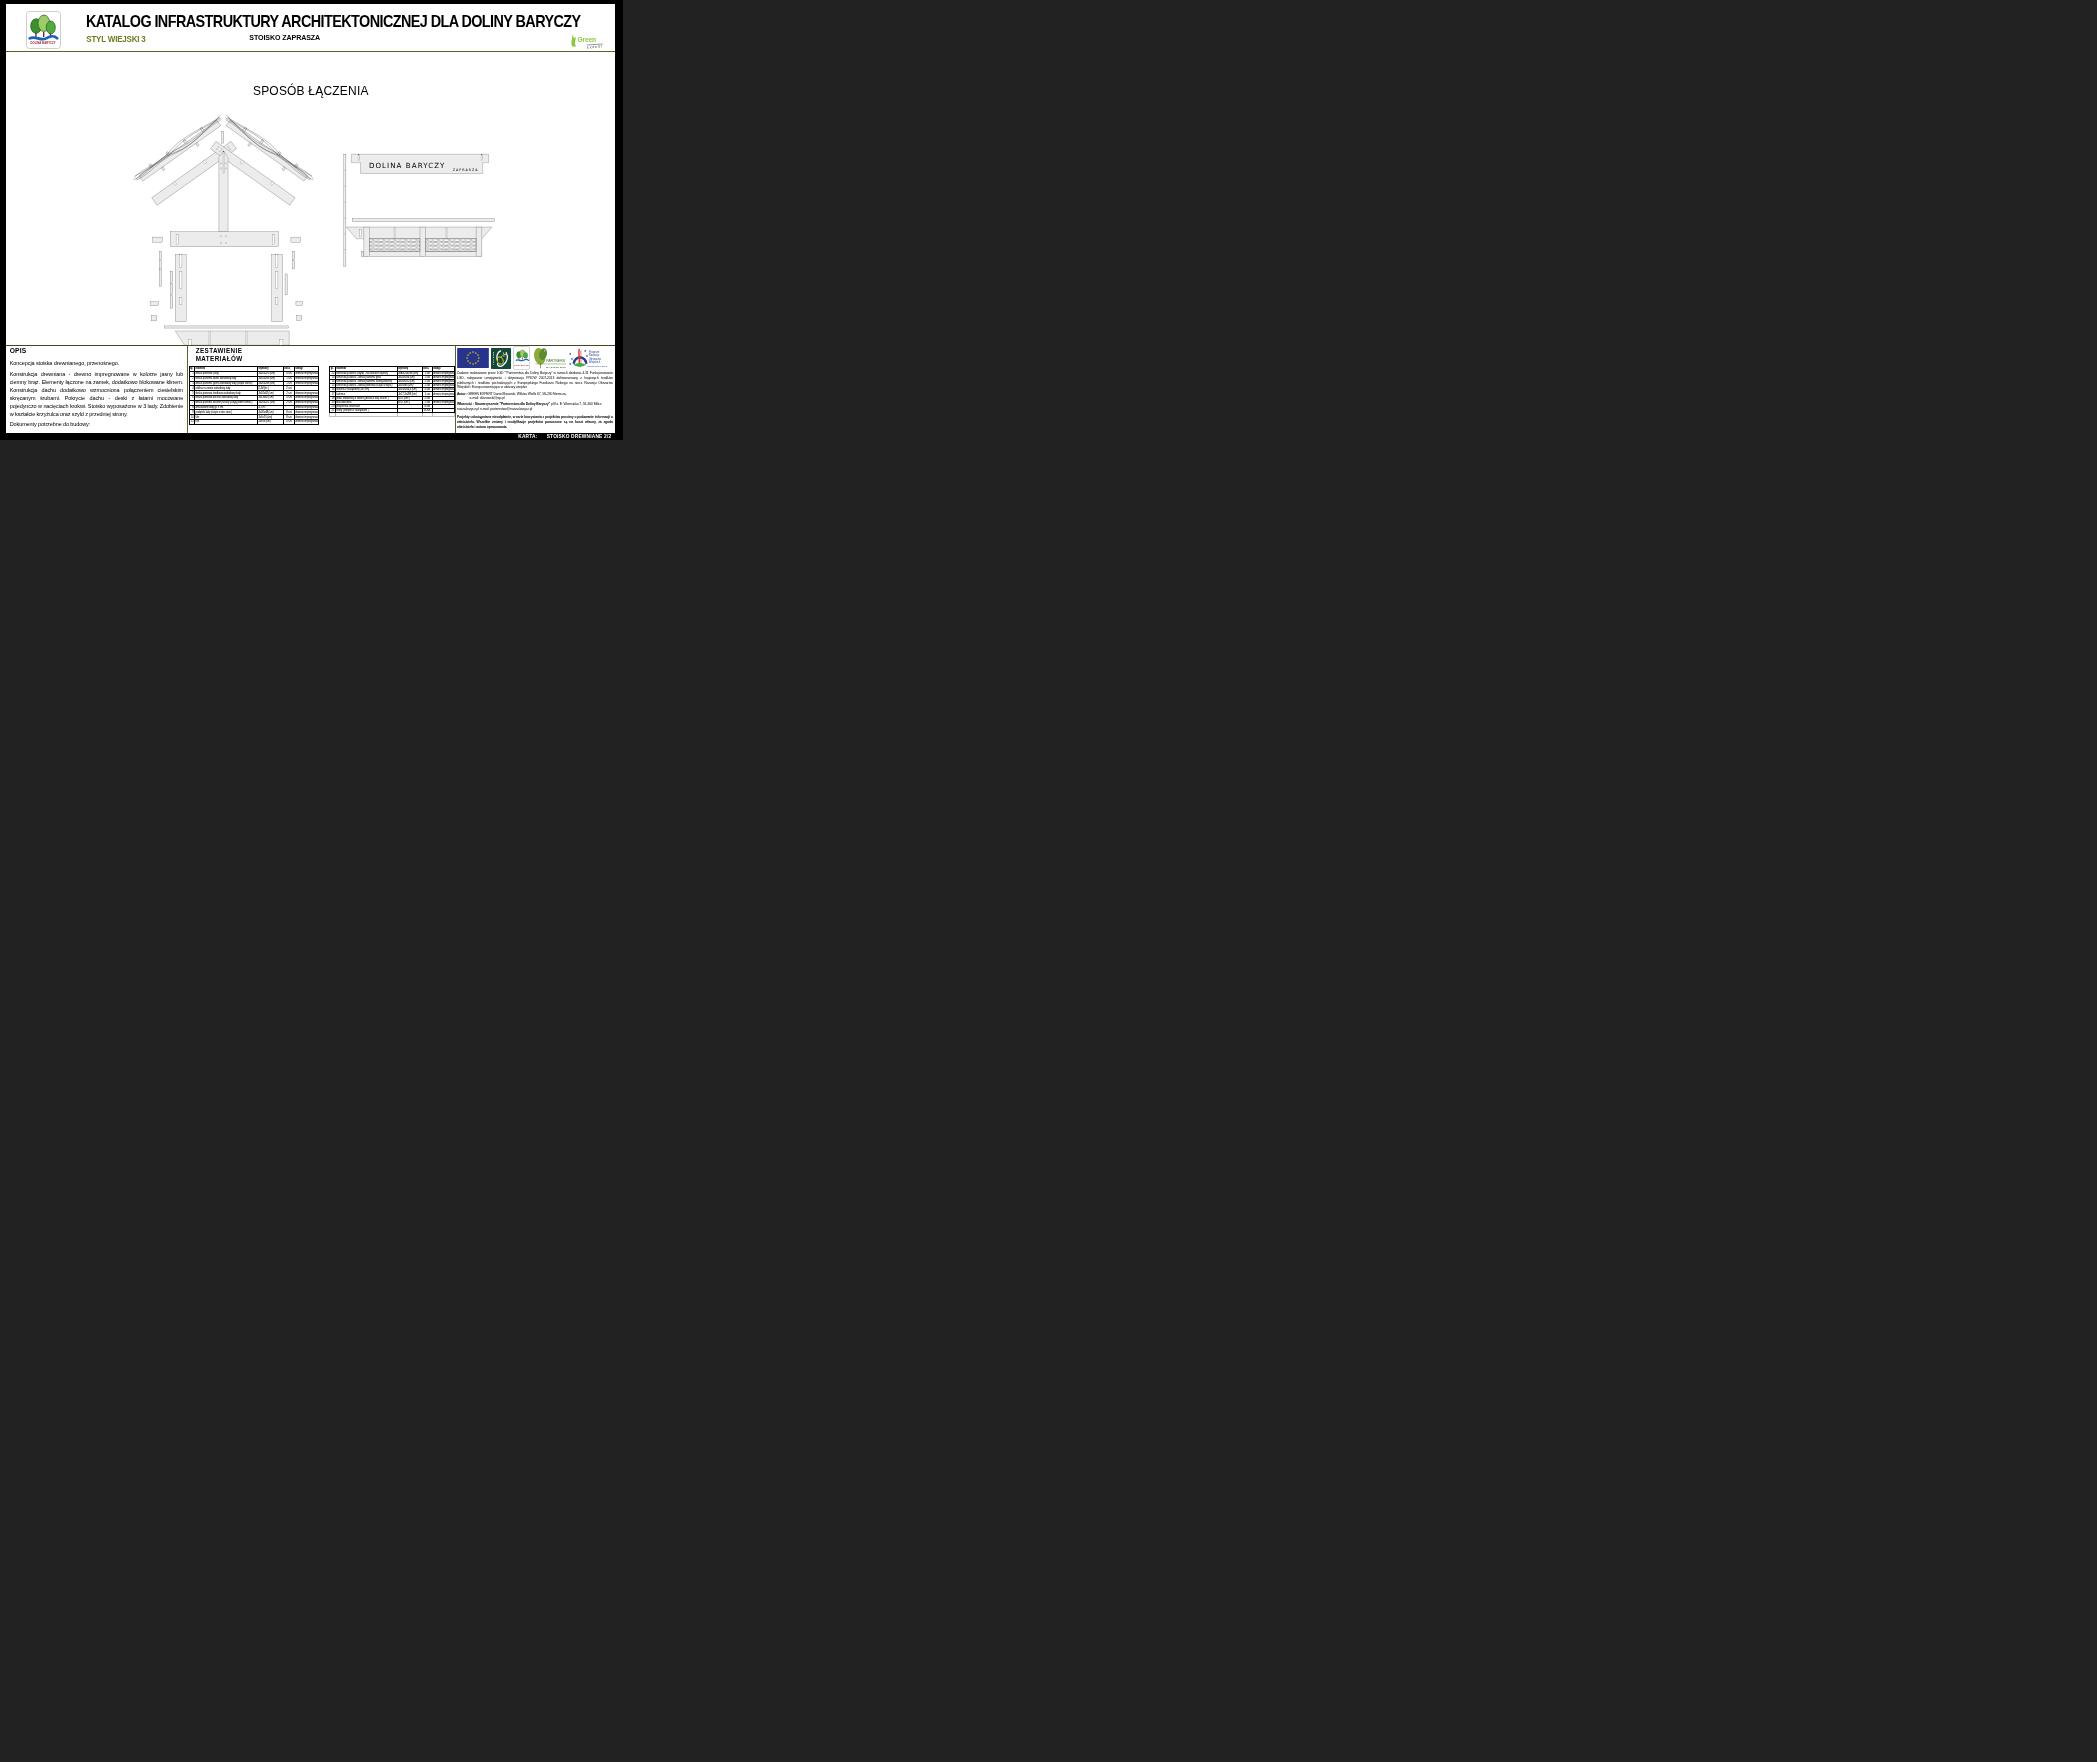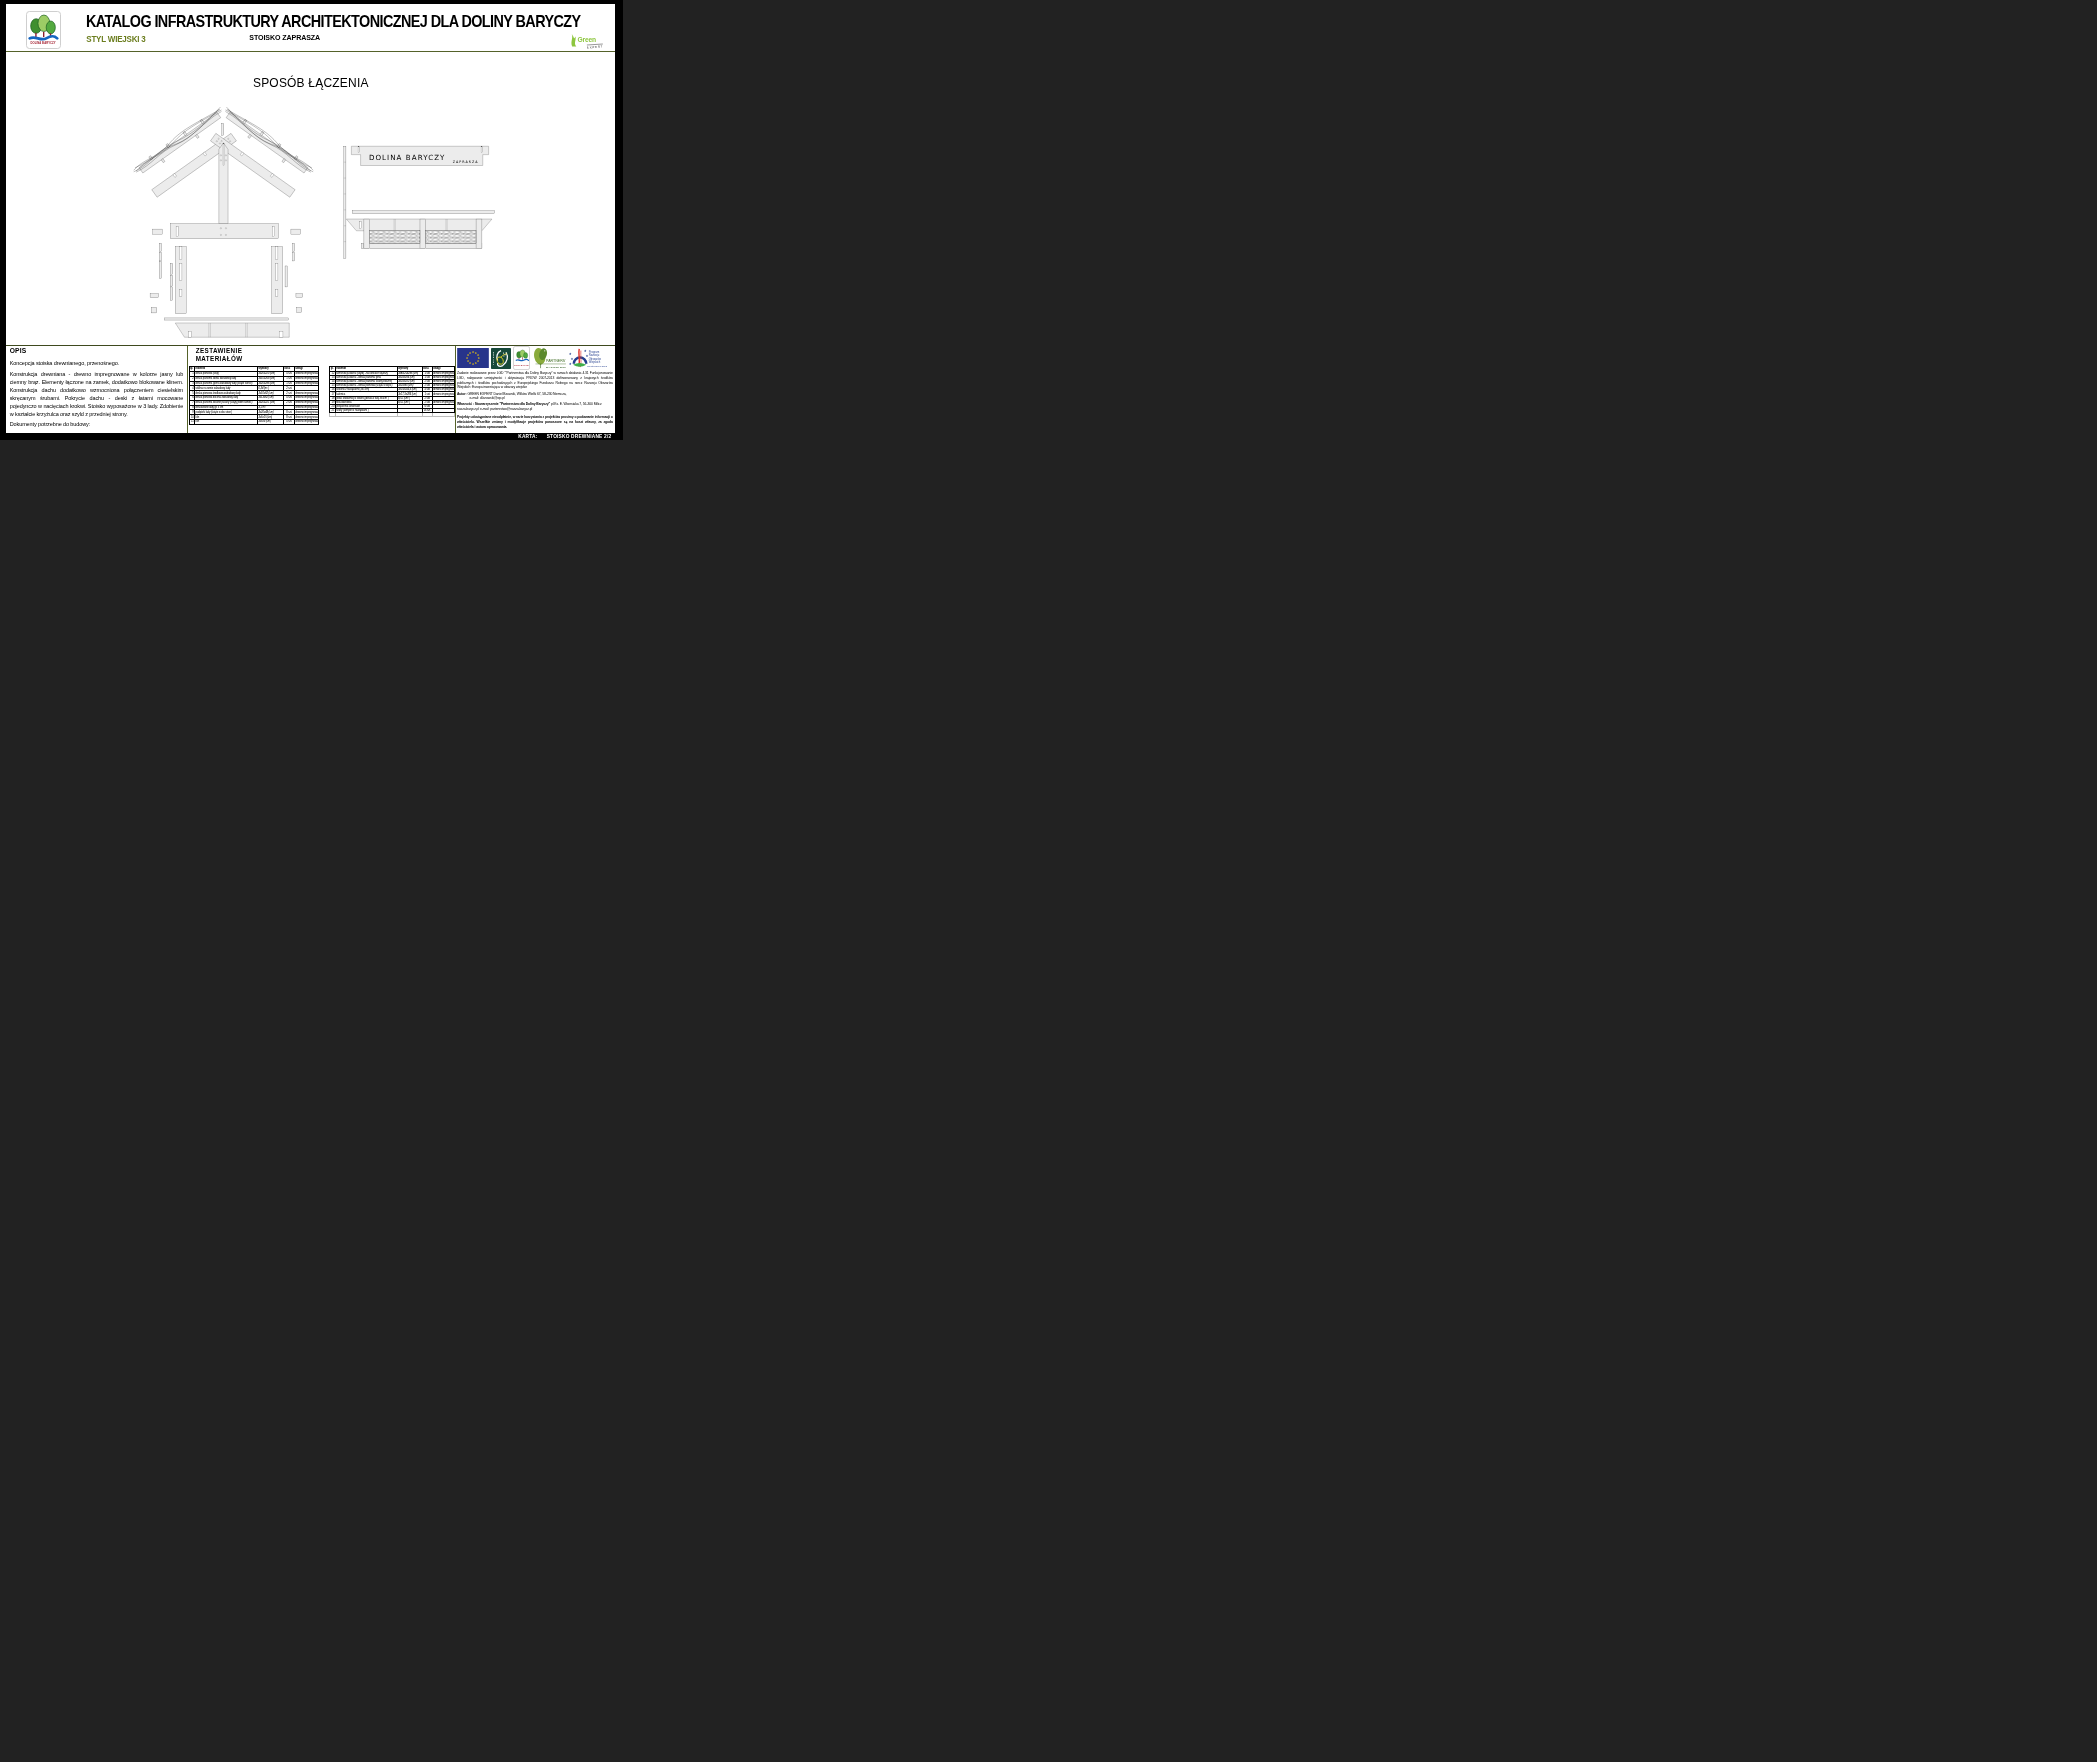--- a/index.html
+++ b/index.html
@@ -17,21 +17,21 @@
                letter-spacing:-0.2px;transform:scaleY(1.08);transform-origin:top left;}
   .subtitle{position:absolute;left:243px;top:29px;font-size:7.1px;font-weight:bold;letter-spacing:-0.1px;
             transform:scaleY(1.1);transform-origin:top left;}
   .greenexpert{position:absolute;left:562px;top:29px;width:46px;height:17px;}
   .ge-green{font-size:6.7px;font-weight:bold;color:#8dc63f;letter-spacing:-0.2px;position:absolute;left:9.2px;top:3.4px;}
   .ge-expert{font-size:2.9px;color:#222;letter-spacing:0.8px;position:absolute;left:18.5px;top:11px;
              transform:rotate(-4deg);border-top:0.4px solid #999;padding-top:0.4px;}
   .hrule{position:absolute;left:0;top:47px;width:609px;height:1.7px;background:#55622a;}
 
   
-  .main{position:absolute;left:0;top:48px;width:609px;height:293px;background:#fff;}
+  .main{position:absolute;left:0;top:56px;width:609px;height:293px;background:#fff;}
   .sposob{position:absolute;left:0;top:24px;width:100%;text-align:center;font-size:12px;
           letter-spacing:0.2px;transform:scaleY(1.08);}
   .draw-left{position:absolute;left:127px;top:48px;width:188px;height:241px;}
   .draw-right{position:absolute;left:337px;top:93px;width:159px;height:141px;}
   .pc{fill:#ececec;stroke:#3c3c3c;stroke-width:.6;}
   .cut{fill:#fff;stroke:#3c3c3c;stroke-width:.5;}
   .hole{fill:#fff;stroke:#3c3c3c;stroke-width:.5;}
   .br{fill:none;stroke:#000;stroke-width:.55;}
   .jl{stroke:#3c3c3c;stroke-width:.4;}
   .sign-text{font-family:"DejaVu Sans",sans-serif;letter-spacing:2.5px;}

